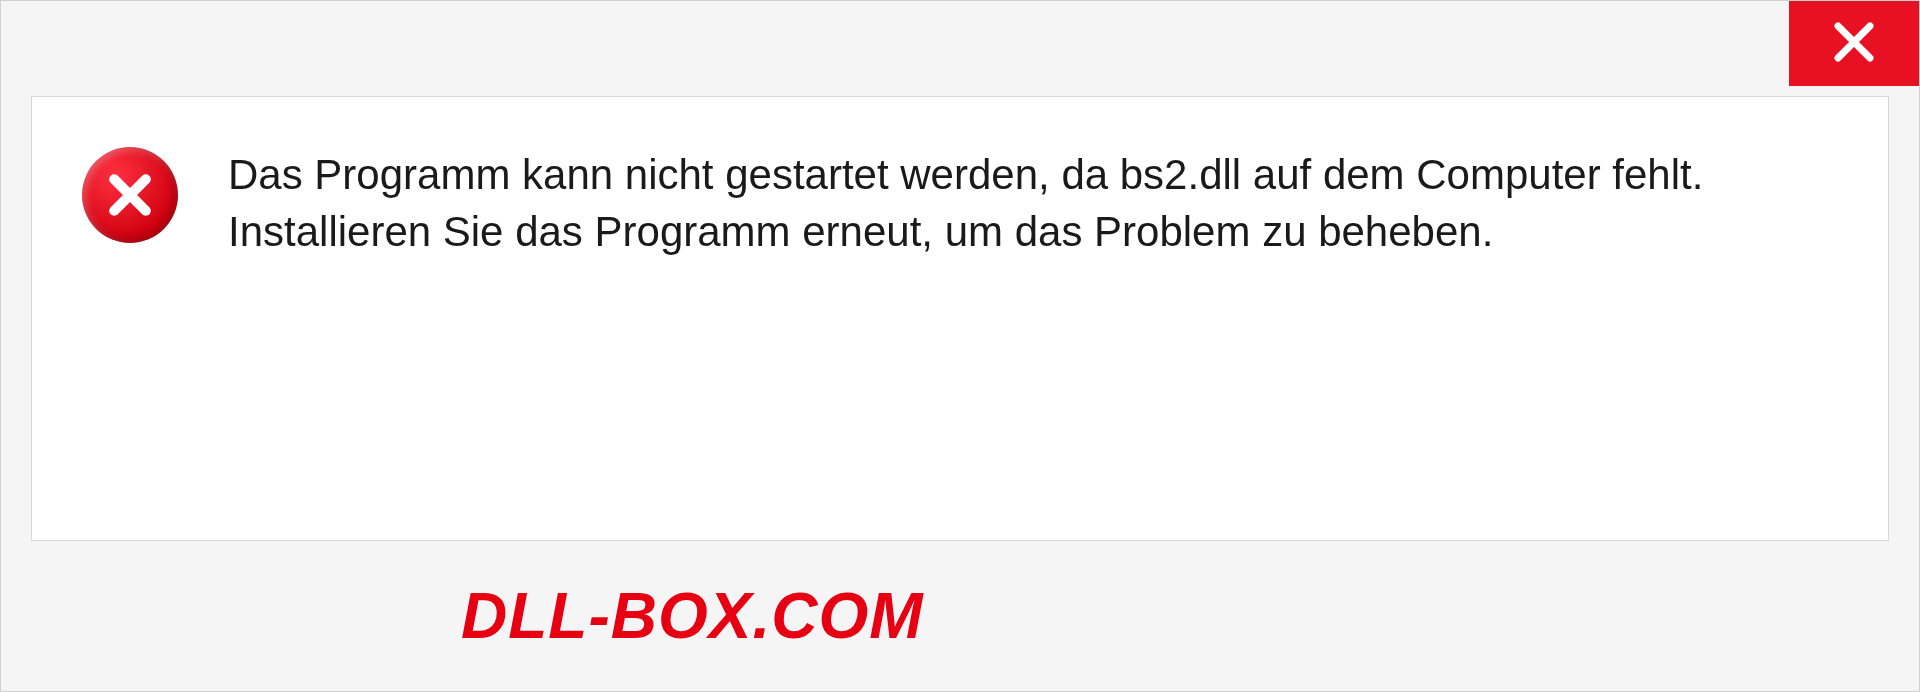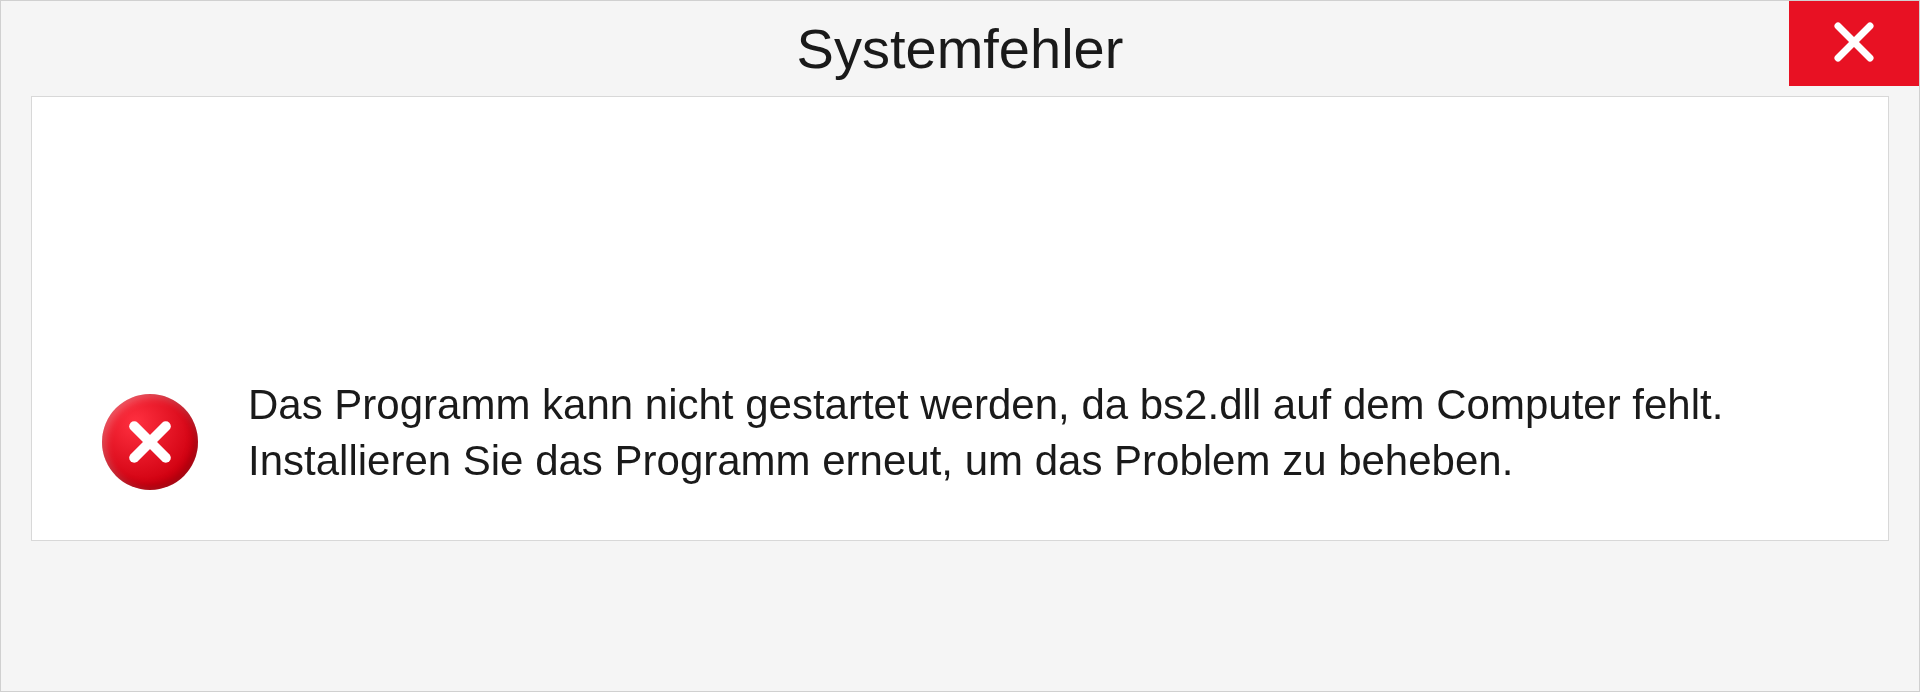--- a/index.html
+++ b/index.html
@@ -51,22 +51,22 @@
     .close-button svg {
       width: 48px;
       height: 48px;
     }
     .content-area {
       background: #ffffff;
       margin: 0 30px;
       border: 1px solid #d8d8d8;
       flex: 1;
       display: flex;
-      align-items: flex-end;
-      padding: 50px 70px;
+      align-items: flex-start;
+      padding: 50px 50px;
     }
     .error-icon {
       width: 96px;
       height: 96px;
       flex-shrink: 0;
       margin-right: 50px;
     }
     .error-icon-circle {
       width: 96px;
       height: 96px;
@@ -114,21 +114,20 @@
       align-items: center;
       justify-content: center;
       cursor: pointer;
     }
   </style>
 </head>
 <body>
 
 <div class="dialog">
   <div class="titlebar">
-    <div class="title">Systemfehler</div>
     <div class="close-button">
       <span>
         <svg viewBox="0 0 24 24" fill="none" stroke="#ffffff" stroke-width="3.5" stroke-linecap="round">
           <line x1="4" y1="4" x2="20" y2="20"></line>
           <line x1="20" y1="4" x2="4" y2="20"></line>
         </svg>
       </span>
     </div>
   </div>
 
@@ -138,14 +137,15 @@
         <svg viewBox="0 0 24 24" fill="none" stroke="#ffffff" stroke-width="4.5" stroke-linecap="round">
           <line x1="5" y1="5" x2="19" y2="19"></line>
           <line x1="19" y1="5" x2="5" y2="19"></line>
         </svg>
       </div>
     </div>
     <div class="message">Das Programm kann nicht gestartet werden, da bs2.dll auf dem Computer fehlt. Installieren Sie das Programm erneut, um das Problem zu beheben.</div>
   </div>
 
   <div class="footer">
+    <div class="watermark">DLL-BOX.COM</div>
   </div>
 </div>
 
 </body></html>

